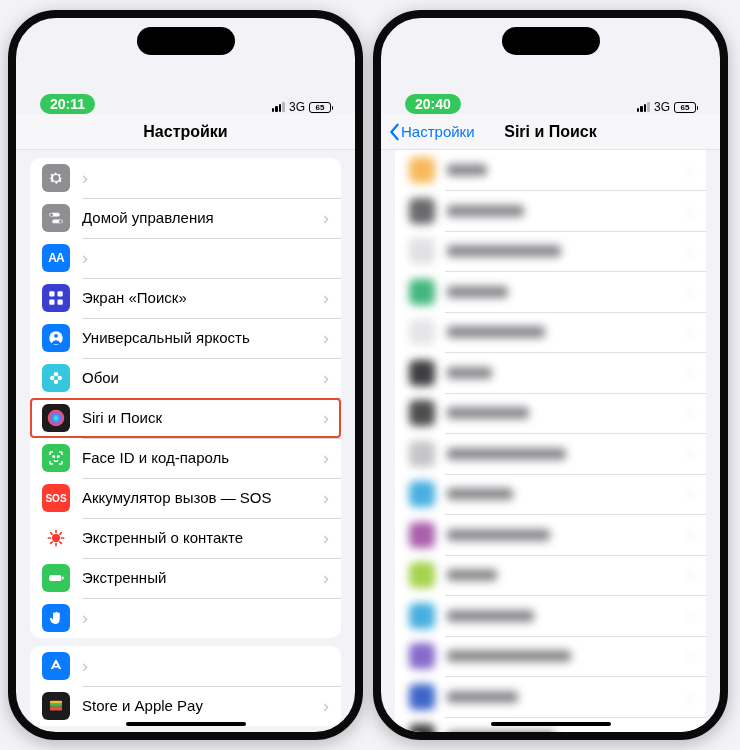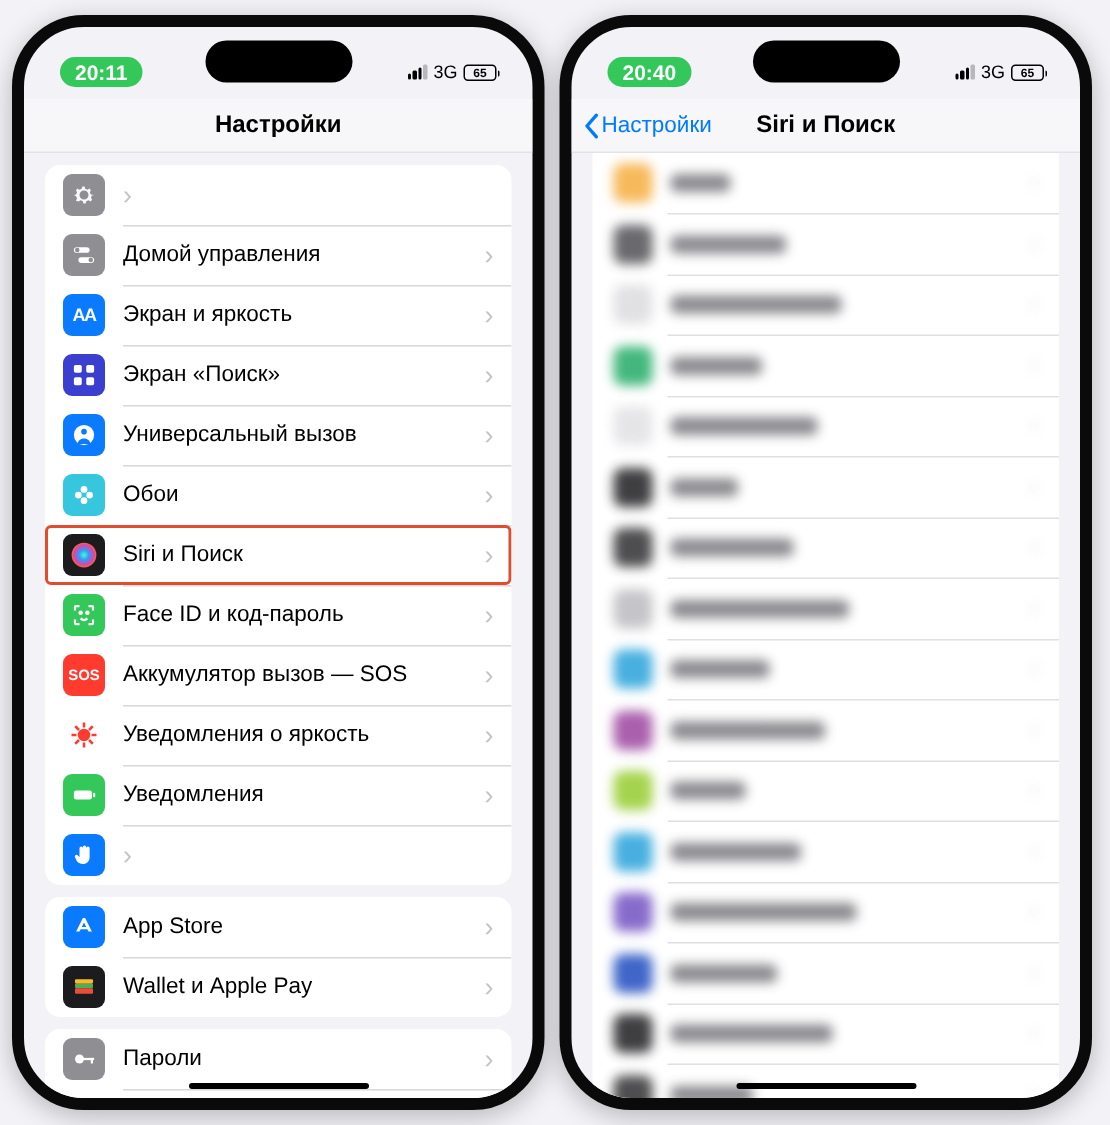--- a/index.html
+++ b/index.html
@@ -30,24 +30,25 @@
     width: 98px;
     height: 28px;
     background: #000;
     border-radius: 18px;
     z-index: 100;
   }
   .status-bar {
     height: 48px;
     display: flex;
     justify-content: space-between;
-    align-items: center;
+    align-items: flex-end;
     padding: 12px 24px 0;
     font-size: 14px;
     font-weight: 600;
+    margin-top: 48px;
   }
   .status-time {
     background: #34c759;
     color: #fff;
     padding: 2px 10px;
     border-radius: 12px;
   }
   .status-right {
     display: flex;
     align-items: center;
@@ -257,21 +258,20 @@
             </svg>
           </div>
           <span class="row-label">Домой управления</span>
           <span class="chevron">›</span>
           <div class="row-sep"></div>
         </div>
         <div class="row">
           <div class="app-icon" style="background:#0a7aff">
             <span style="font-size:12px;font-weight:700;color:#fff;letter-spacing:-1px">AA</span>
           </div>
-          <span class="row-label">Экран и яркость</span>
           <span class="chevron">›</span>
           <div class="row-sep"></div>
         </div>
         <div class="row">
           <div class="app-icon" style="background:#3a3fcf">
             <svg width="18" height="18" viewBox="0 0 24 24" fill="#fff">
               <rect x="3" y="3" width="7" height="7" rx="1.5"></rect>
               <rect x="14" y="3" width="7" height="7" rx="1.5"></rect>
               <rect x="3" y="14" width="7" height="7" rx="1.5"></rect>
               <rect x="14" y="14" width="7" height="7" rx="1.5"></rect>
@@ -282,21 +282,21 @@
           <div class="row-sep"></div>
         </div>
         <div class="row">
           <div class="app-icon" style="background:#0a7aff">
             <svg width="18" height="18" viewBox="0 0 24 24" fill="#fff">
               <circle cx="12" cy="12" r="9" fill="#fff"></circle>
               <circle cx="12" cy="9" r="2.5" fill="#0a7aff"></circle>
               <path d="M6 20c1-4 4-5 6-5s5 1 6 5" fill="#0a7aff"></path>
             </svg>
           </div>
-          <span class="row-label">Универсальный вызов</span>
+          <span class="row-label">Универсальный яркость</span>
           <span class="chevron">›</span>
           <div class="row-sep"></div>
         </div>
         <div class="row">
           <div class="app-icon" style="background:#36c7de">
             <svg width="18" height="18" viewBox="0 0 24 24" fill="#fff">
               <circle cx="12" cy="7" r="3"></circle>
               <circle cx="7" cy="12" r="3"></circle>
               <circle cx="17" cy="12" r="3"></circle>
               <circle cx="12" cy="17" r="3"></circle>
@@ -355,64 +355,63 @@
                 <line x1="12" y1="18" x2="12" y2="22"></line>
                 <line x1="2" y1="12" x2="6" y2="12"></line>
                 <line x1="18" y1="12" x2="22" y2="12"></line>
                 <line x1="5" y1="5" x2="8" y2="8"></line>
                 <line x1="16" y1="16" x2="19" y2="19"></line>
                 <line x1="5" y1="19" x2="8" y2="16"></line>
                 <line x1="16" y1="8" x2="19" y2="5"></line>
               </g>
             </svg>
           </div>
-          <span class="row-label">Уведомления о яркость</span>
+          <span class="row-label">Экстренный о контакте</span>
           <span class="chevron">›</span>
           <div class="row-sep"></div>
         </div>
         <div class="row">
           <div class="app-icon" style="background:#34c759">
             <svg width="18" height="18" viewBox="0 0 24 24" fill="#fff">
               <rect x="3" y="8" width="16" height="8" rx="2"></rect>
               <rect x="20" y="10" width="2" height="4" rx="1"></rect>
             </svg>
           </div>
-          <span class="row-label">Уведомления</span>
+          <span class="row-label">Экстренный</span>
           <span class="chevron">›</span>
           <div class="row-sep"></div>
         </div>
         <div class="row">
           <div class="app-icon" style="background:#0a7aff">
             <svg width="18" height="18" viewBox="0 0 24 24" fill="#fff">
               <path d="M8 12V6a1.5 1.5 0 013 0v5V5a1.5 1.5 0 013 0v6V6a1.5 1.5 0 013 0v8c0 4-3 6-5.5 6S6 19 5 16l-1-2a1.5 1.5 0 012.6-1.5L8 14z"></path>
             </svg>
           </div>
           <span class="chevron">›</span>
         </div>
       </div>
       <div class="section">
         <div class="row">
           <div class="app-icon" style="background:#0a7aff">
             <svg width="18" height="18" viewBox="0 0 24 24" fill="#fff">
               <path d="M11 4l-6 12h3l1-2h6l1 2h3L13 4h-2zm1 4l2 4h-4l2-4z"></path>
             </svg>
           </div>
-          <span class="row-label">App Store</span>
           <span class="chevron">›</span>
           <div class="row-sep"></div>
         </div>
         <div class="row">
           <div class="app-icon" style="background:#1c1c1e">
             <svg width="18" height="18" viewBox="0 0 24 24">
               <rect x="4" y="5" width="16" height="4" rx="1" fill="#f7ba2b"></rect>
               <rect x="4" y="9" width="16" height="4" rx="1" fill="#4fb04f"></rect>
               <rect x="4" y="13" width="16" height="5" rx="1" fill="#e84e3c"></rect>
             </svg>
           </div>
-          <span class="row-label">Wallet и Apple Pay</span>
+          <span class="row-label">Store и Apple Pay</span>
           <span class="chevron">›</span>
         </div>
       </div>
       <div class="section">
         <div class="row">
           <div class="app-icon" style="background:#8e8e93">
             <svg width="18" height="18" viewBox="0 0 24 24" fill="#fff">
               <circle cx="8" cy="12" r="4"></circle>
               <rect x="11" y="11" width="10" height="2"></rect>
               <rect x="18" y="11" width="2" height="5"></rect>

